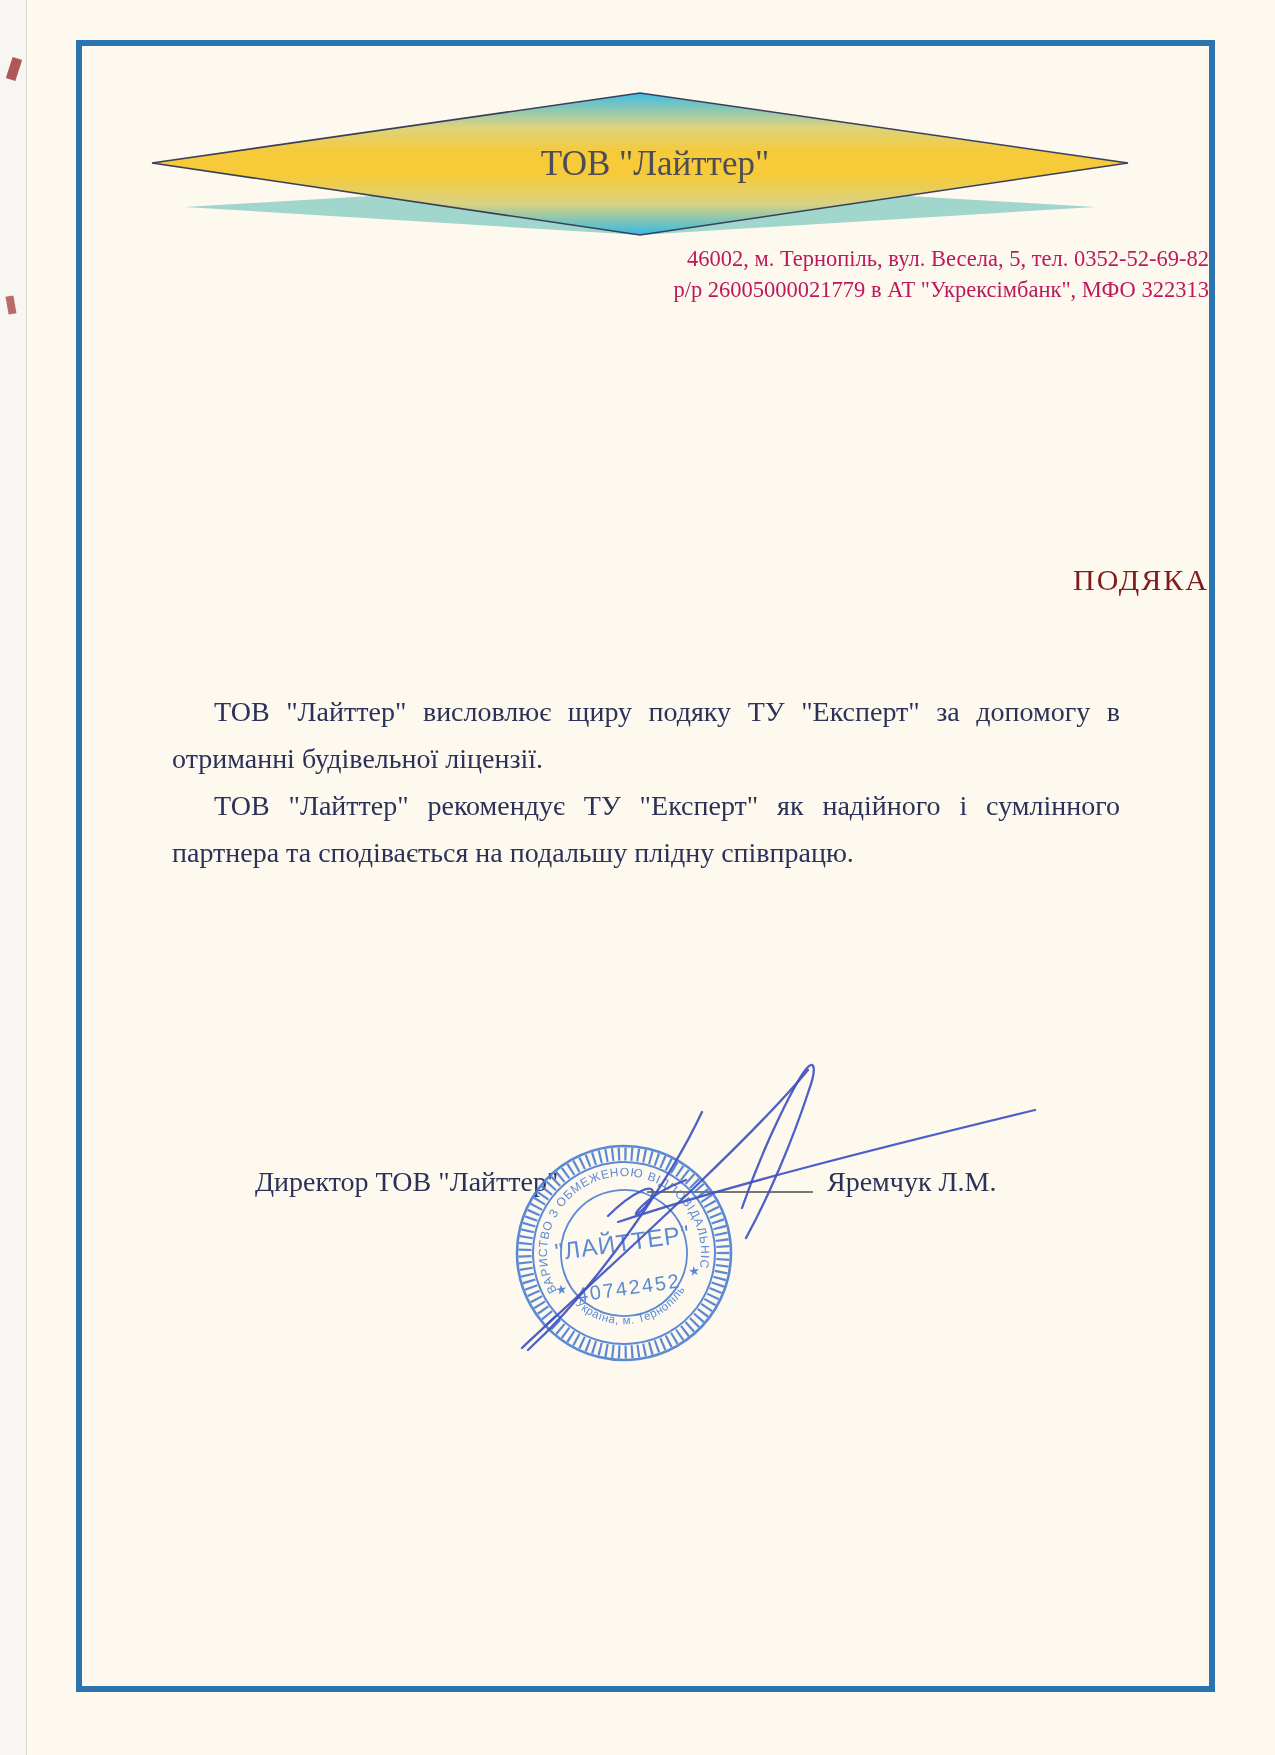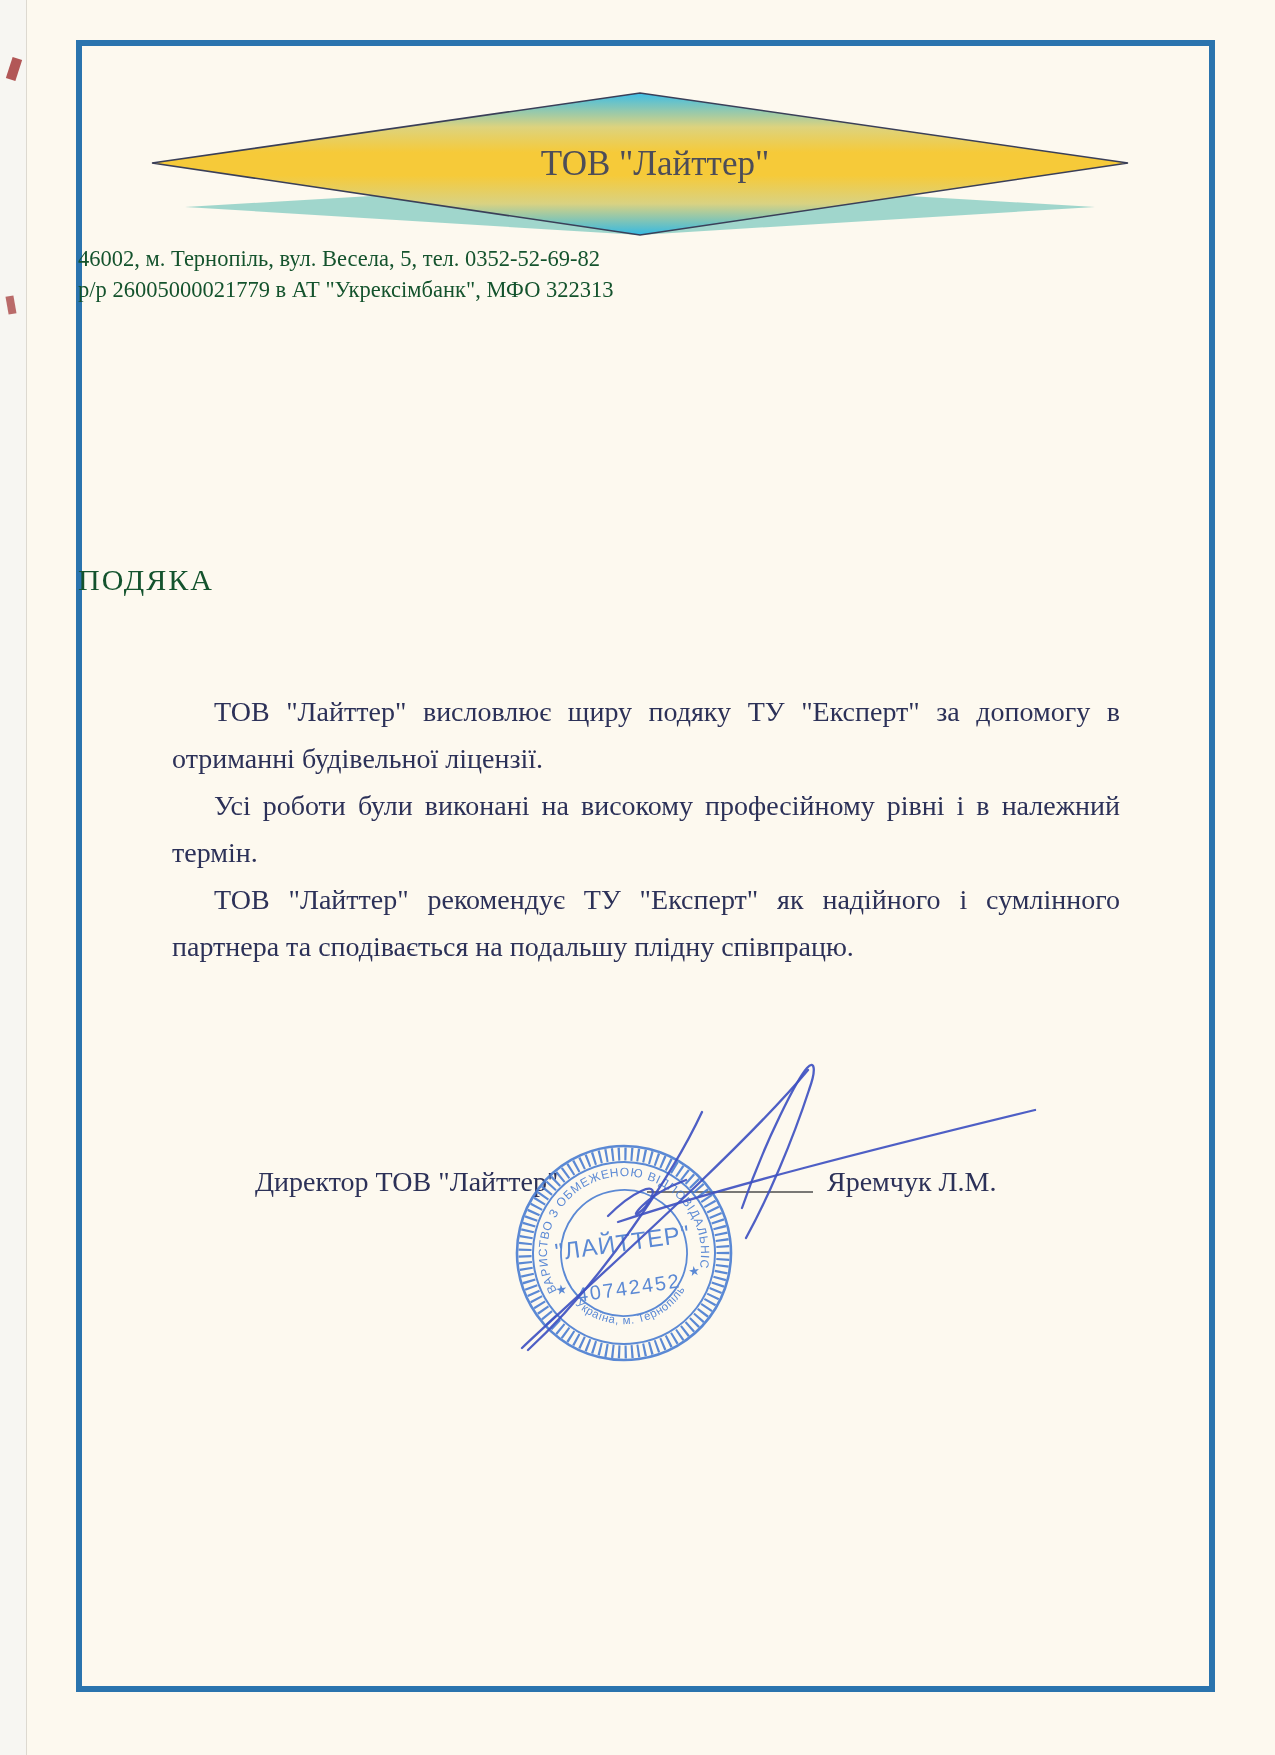--- a/index.html
+++ b/index.html
@@ -18,25 +18,25 @@
   .frame {
     position:absolute; left:76px; top:40px; width:1139px; height:1652px;
     border:6px solid #2b74ae; box-sizing:border-box;
   }
   .logo { position:absolute; left:140px; top:85px; width:1000px; height:160px; }
   .logo text {
     font-family:"Liberation Serif", serif; font-size:35px; fill:#4d4d58;
   }
   .address {
     position:absolute; left:78px; top:243px; width:1131px;
-    text-align:left; color:#14532d; font-size:22.5px; line-height:31px;
+    text-align:right; color:#be185d; font-size:22.5px; line-height:31px;
   }
   .title {
     position:absolute; left:78px; top:563px; width:1131px;
-    text-align:left; color:#14532d; font-size:30px; letter-spacing:2px;
+    text-align:right; color:#7f1d1d; font-size:30px; letter-spacing:2px;
   }
   .bodytext {
     position:absolute; left:172px; top:688px; width:948px;
     color:#2c3158; font-size:28px; line-height:47px; text-align:justify;
   }
   .bodytext p { margin:0; text-indent:42px; }
   .sign-left {
     position:absolute; left:255px; top:1166px;
     color:#2c3158; font-size:28px;
   }
@@ -79,21 +79,20 @@
 
   <div class="address">
     <div>46002, м. Тернопіль, вул. Весела, 5, тел. 0352-52-69-82</div>
     <div>р/р 26005000021779 в АТ "Укрексімбанк", МФО 322313</div>
   </div>
 
   <div class="title">ПОДЯКА</div>
 
   <div class="bodytext">
     <p>ТОВ "Лайттер" висловлює щиру подяку ТУ "Експерт" за допомогу в отриманні будівельної ліцензії.</p>
-    <p>Усі роботи були виконані на високому професійному рівні і в належний термін.</p>
     <p>ТОВ "Лайттер" рекомендує ТУ "Експерт" як надійного і сумлінного партнера та сподівається на подальшу плідну співпрацю.</p>
   </div>
 
   <div class="sign-left">Директор ТОВ "Лайттер"</div>
   <div class="sign-right">Яремчук Л.М.</div>
 
   <svg class="seal" viewBox="0 0 600 360">
     <defs>
       <path id="arcTop" d="M -72.4 26.3 A 77 77 0 1 1 72.4 26.3"></path>
       <path id="arcBottom" d="M -58.2 40.7 A 71 71 0 0 0 58.2 40.7"></path>

